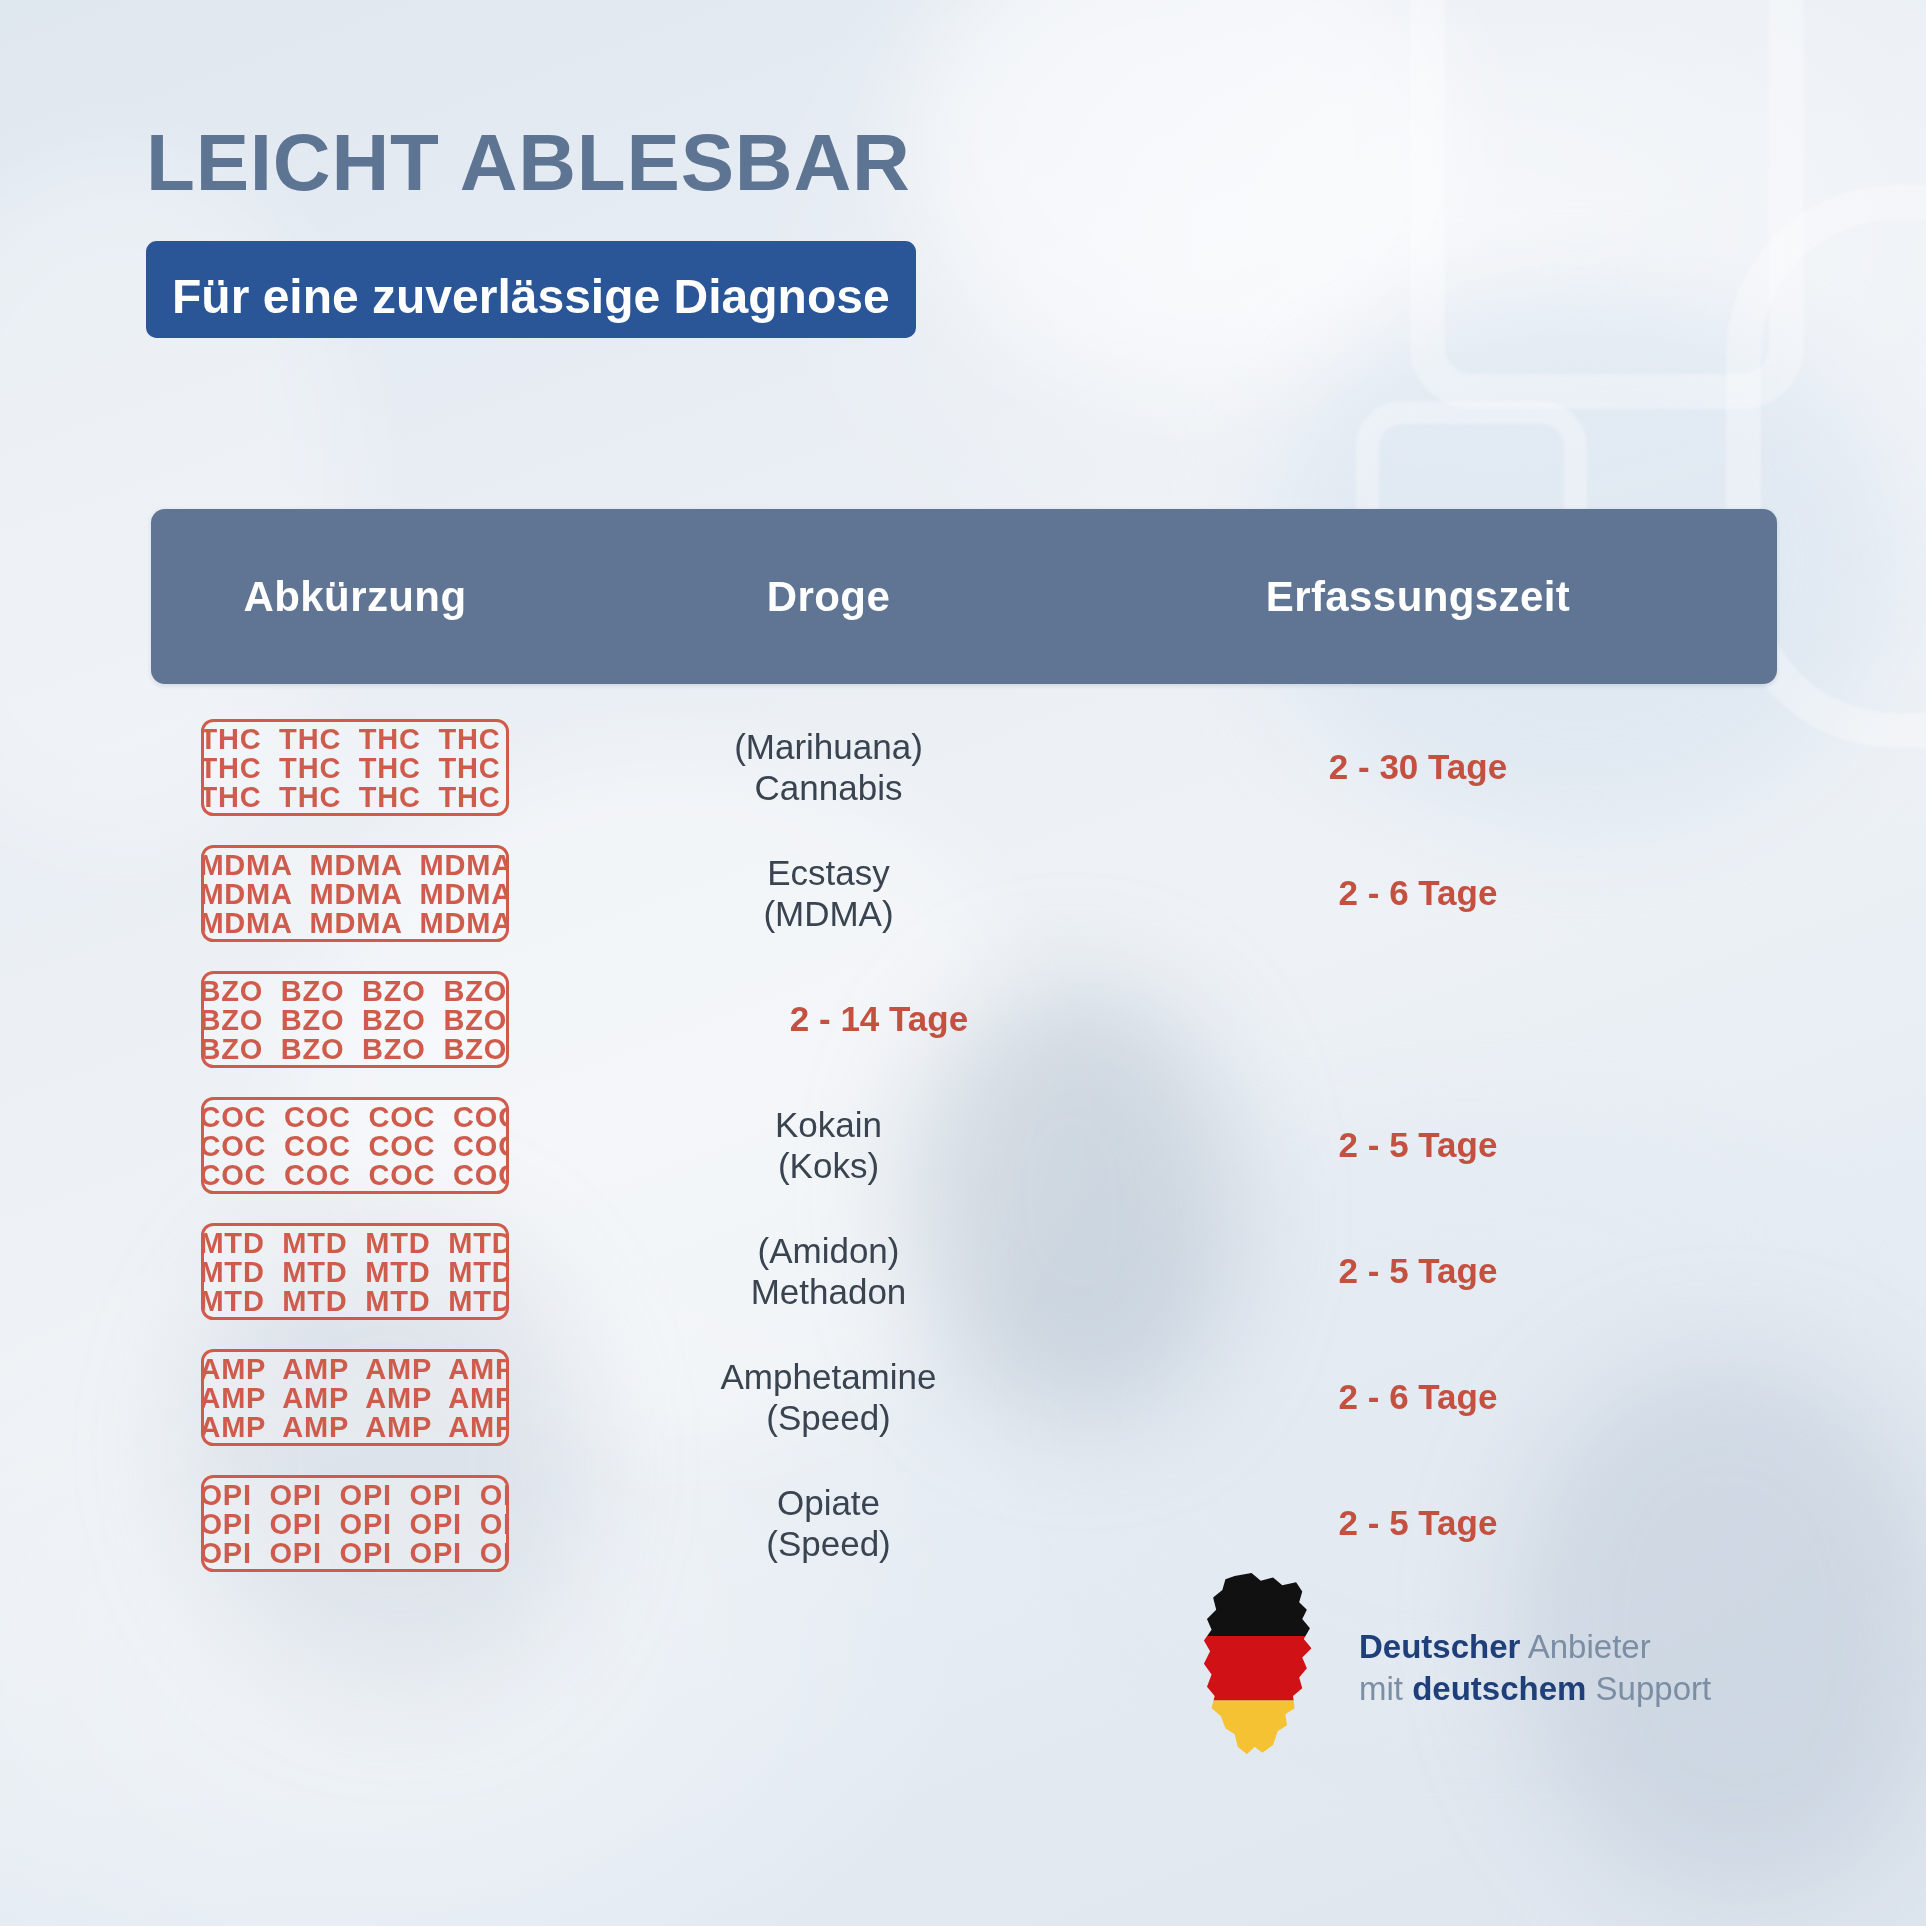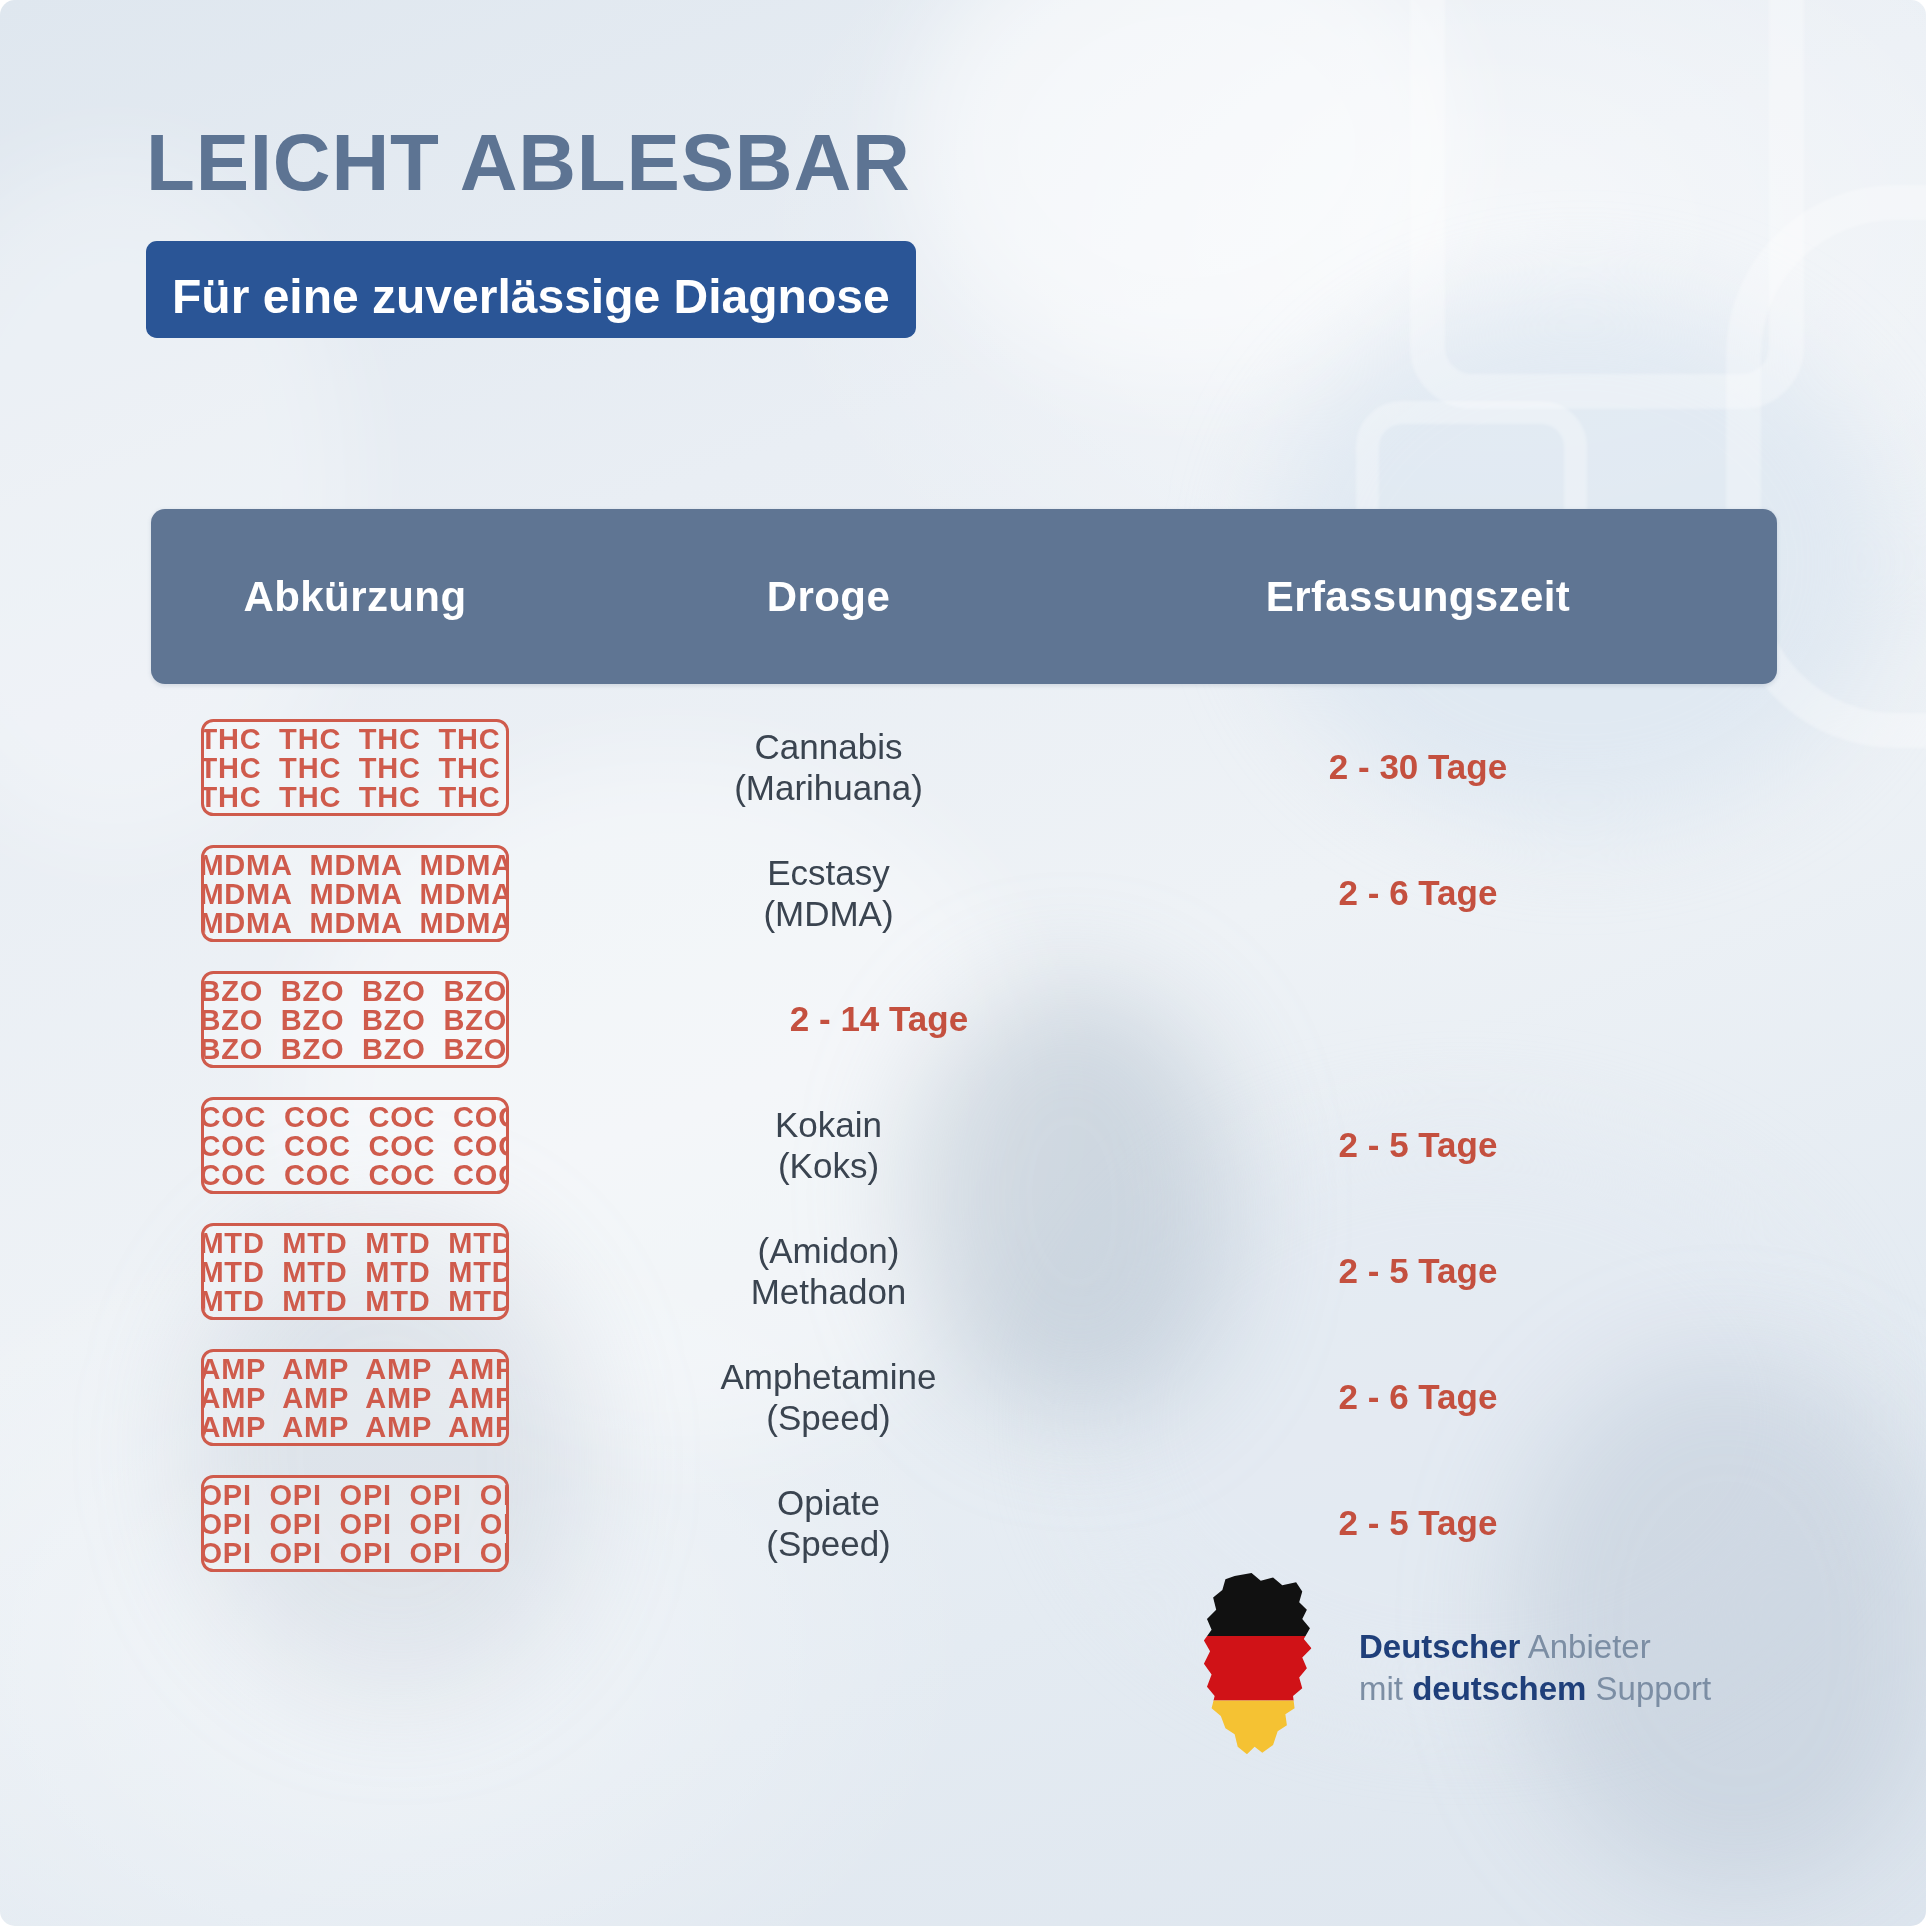--- a/index.html
+++ b/index.html
@@ -15,21 +15,20 @@
 
   .page {
     position: relative;
     width: 1926px;
     height: 1926px;
     background:
       radial-gradient(ellipse 1079px 693px at 78% 12%, rgba(255,255,255,0.55), rgba(255,255,255,0) 70%),
       radial-gradient(ellipse 848px 616px at 20% 85%, rgba(255,255,255,0.45), rgba(255,255,255,0) 70%),
       linear-gradient(160deg, #dfe7ef 0%, #e9eef4 28%, #eef2f6 52%, #e4ebf2 76%, #dde5ee 100%);
     overflow: hidden;
-    border-radius: 15px;
   }
 
   
   .bg-blob {
     position: absolute;
     border-radius: 50%;
     filter: blur(46px);
     pointer-events: none;
   }
   .bg-blob.b1 { left: 909px; top: -92px; width: 555px; height: 478px; background: rgba(255,255,255,0.5); }
@@ -223,22 +222,22 @@
           <div class="chip-cell">
             <div class="chip">
               <div class="pattern">THC  THC  THC  THC  THC
 THC  THC  THC  THC  THC
 THC  THC  THC  THC  THC
 THC  THC  THC  THC  THC
 THC  THC  THC  THC  THC</div>
             </div>
           </div>
           <div class="drug-cell">
+            <div>(Marihuana)</div>
             <div>Cannabis</div>
-            <div>(Marihuana)</div>
           </div>
           <div class="time-cell">2 - 30 Tage</div>
         </div>
         <div class="row">
           <div class="chip-cell">
             <div class="chip">
               <div class="pattern">MDMA  MDMA  MDMA  MDMA
 MDMA  MDMA  MDMA  MDMA
 MDMA  MDMA  MDMA  MDMA
 MDMA  MDMA  MDMA  MDMA

